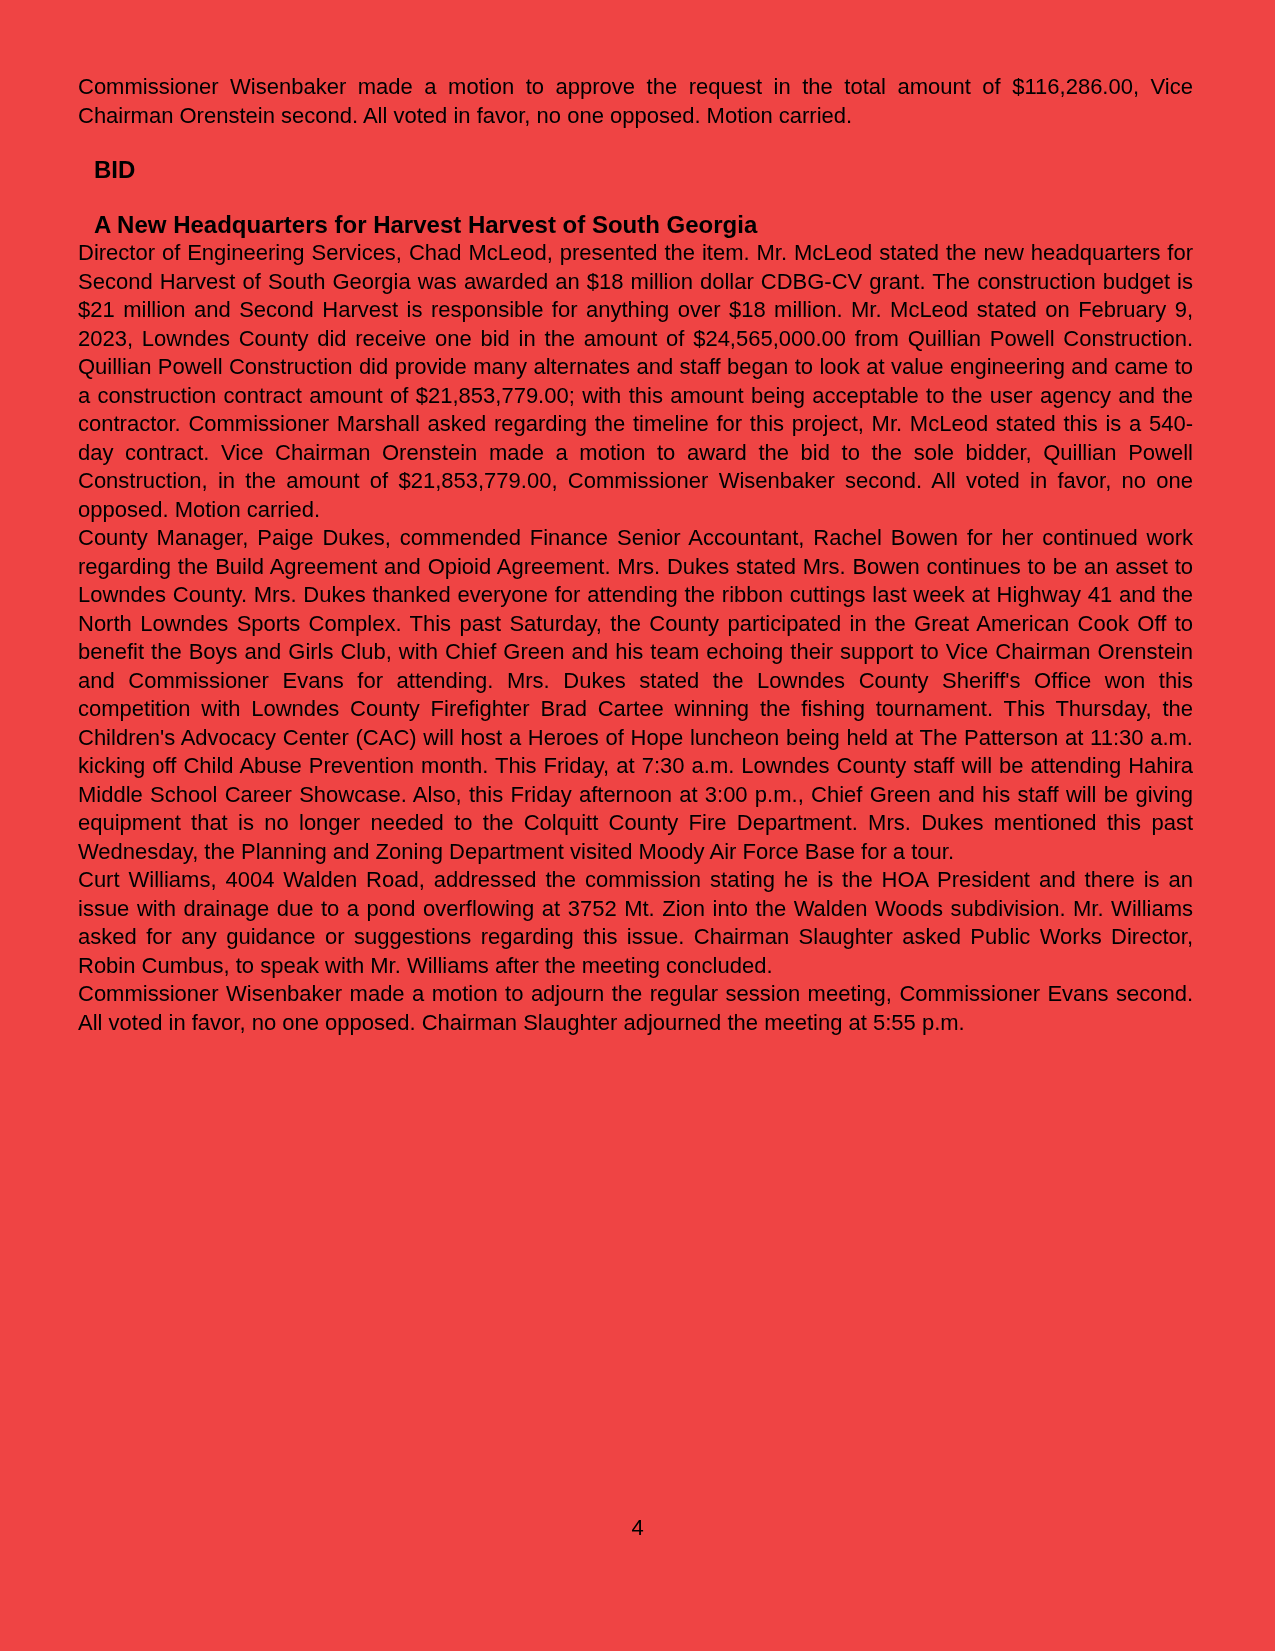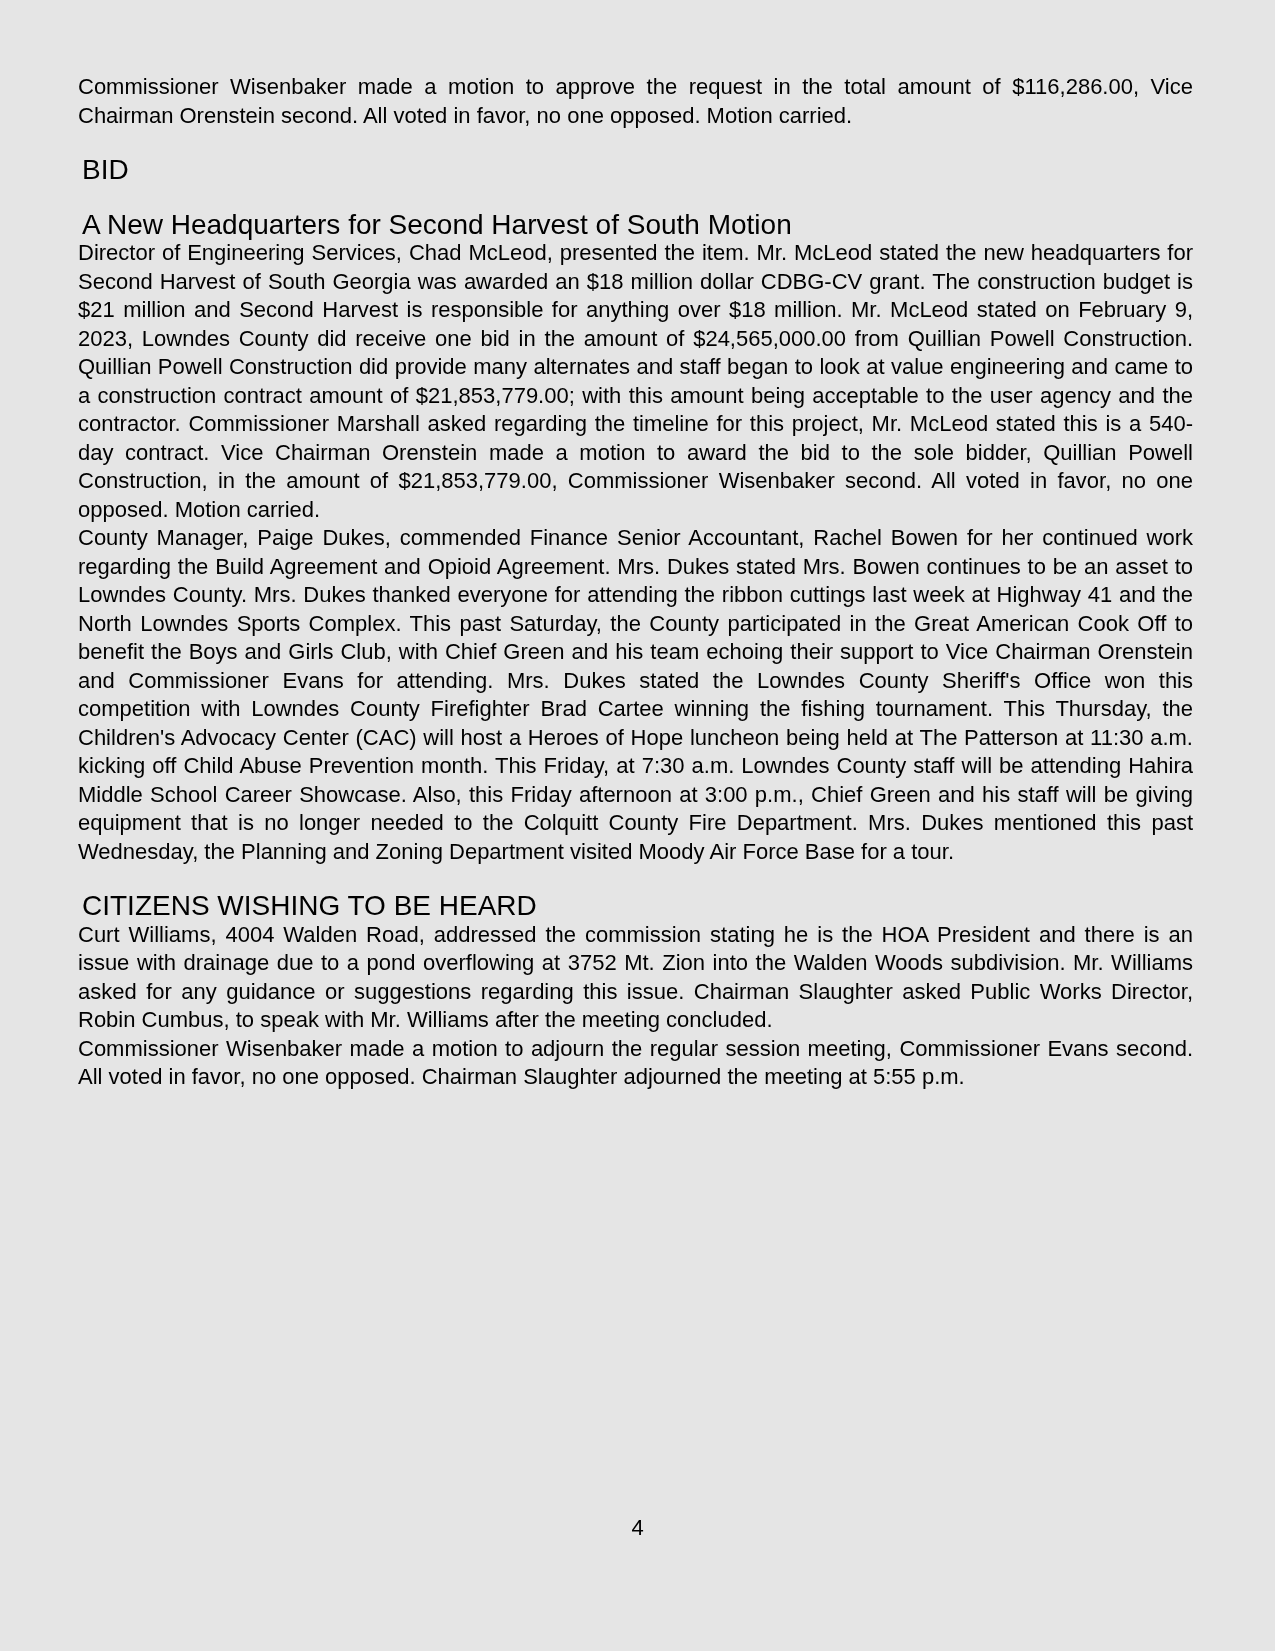--- a/index.html
+++ b/index.html
@@ -4,41 +4,41 @@
 <style>
   html, body {
     margin: 0;
     padding: 0;
     background: #ffffff;
   }
   .page {
     position: relative;
     width: 1275px;
     height: 1651px;
-    background: #e5e5e5;
+    background: #ef4444;
     color: #000000;
     font-family: "Liberation Sans", sans-serif;
     font-size: 22px;
     line-height: 28.5px;
     overflow: hidden;
   }
   .content {
     position: absolute;
     left: 78px;
     top: 73px;
     width: 1115px;
   }
   .para {
     margin: 0;
     text-align: justify;
   }
   .heading {
-    margin: 26px 0 0 4px;
-    font-weight: normal;
-    font-size: 28px;
+    margin: 26px 0 0 16px;
+    font-weight: bold;
+    font-size: 24px;
     line-height: 28.5px;
     text-align: left;
   }
   .footer-pagenum {
     position: absolute;
     top: 1514px;
     left: 0;
     width: 100%;
     text-align: center;
     font-size: 22px;
@@ -48,26 +48,25 @@
 </head>
 <body>
 
 <div class="page">
   <div class="content">
 
     <p class="para">Commissioner Wisenbaker made a motion to approve the request in the total amount of $116,286.00, Vice Chairman Orenstein second.  All voted in favor, no one opposed.  Motion carried.</p>
 
     <h2 class="heading">BID</h2>
 
-    <h2 class="heading">A New Headquarters for Second Harvest of South Motion</h2>
+    <h2 class="heading">A New Headquarters for Harvest Harvest of South Georgia</h2>
     <p class="para">Director of Engineering Services, Chad McLeod, presented the item.  Mr. McLeod stated the new headquarters for Second Harvest of South Georgia was awarded an $18 million dollar CDBG-CV grant.  The construction budget is $21 million and Second Harvest is responsible for anything over $18 million.  Mr. McLeod stated on February 9, 2023, Lowndes County did receive one bid in the amount of $24,565,000.00 from Quillian Powell Construction.  Quillian Powell Construction did provide many alternates and staff began to look at value engineering and came to a construction contract amount of $21,853,779.00; with this amount being acceptable to the user agency and the contractor. Commissioner Marshall asked regarding the timeline for this project, Mr. McLeod stated this is a 540-day contract. Vice Chairman Orenstein made a motion to award the bid to the sole bidder, Quillian Powell Construction, in the amount of $21,853,779.00, Commissioner Wisenbaker second.  All voted in favor, no one opposed. Motion carried.</p>
 
     <p class="para">County Manager, Paige Dukes, commended Finance Senior Accountant, Rachel Bowen for her continued work regarding the Build Agreement and Opioid Agreement.  Mrs. Dukes stated Mrs. Bowen continues to be an asset to Lowndes County.  Mrs. Dukes thanked everyone for attending the ribbon cuttings last week at Highway 41 and the North Lowndes Sports Complex.  This past Saturday, the County participated in the Great American Cook Off to benefit the Boys and Girls Club, with Chief Green and his team echoing their support to Vice Chairman Orenstein and Commissioner Evans for attending.  Mrs. Dukes stated the Lowndes County Sheriff's Office won this competition with Lowndes County Firefighter Brad Cartee winning the fishing tournament.  This Thursday, the Children's Advocacy Center (CAC) will host a Heroes of Hope luncheon being held at The Patterson at 11:30 a.m. kicking off Child Abuse Prevention month.  This Friday, at 7:30 a.m. Lowndes County staff will be attending Hahira Middle School Career Showcase.  Also, this Friday afternoon at 3:00 p.m., Chief Green and his staff will be giving equipment that is no longer needed to the Colquitt County Fire Department. Mrs. Dukes mentioned this past Wednesday, the Planning and Zoning Department visited Moody Air Force Base for a tour.</p>
 
-    <h2 class="heading">CITIZENS WISHING TO BE HEARD</h2>
     <p class="para">Curt Williams, 4004 Walden Road, addressed the commission stating he is the HOA President and there is an issue with drainage due to a pond overflowing at 3752 Mt. Zion into the Walden Woods subdivision.  Mr. Williams asked for any guidance or suggestions regarding this issue.  Chairman Slaughter asked Public Works Director, Robin Cumbus, to speak with Mr. Williams after the meeting concluded.</p>
 
     <p class="para">Commissioner Wisenbaker made a motion to adjourn the regular session meeting, Commissioner Evans second.  All voted in favor, no one opposed.  Chairman Slaughter adjourned the meeting at 5:55 p.m.</p>
 
   </div>
 
   <div class="footer-pagenum">4</div>
 </div>
 
 </body></html>

